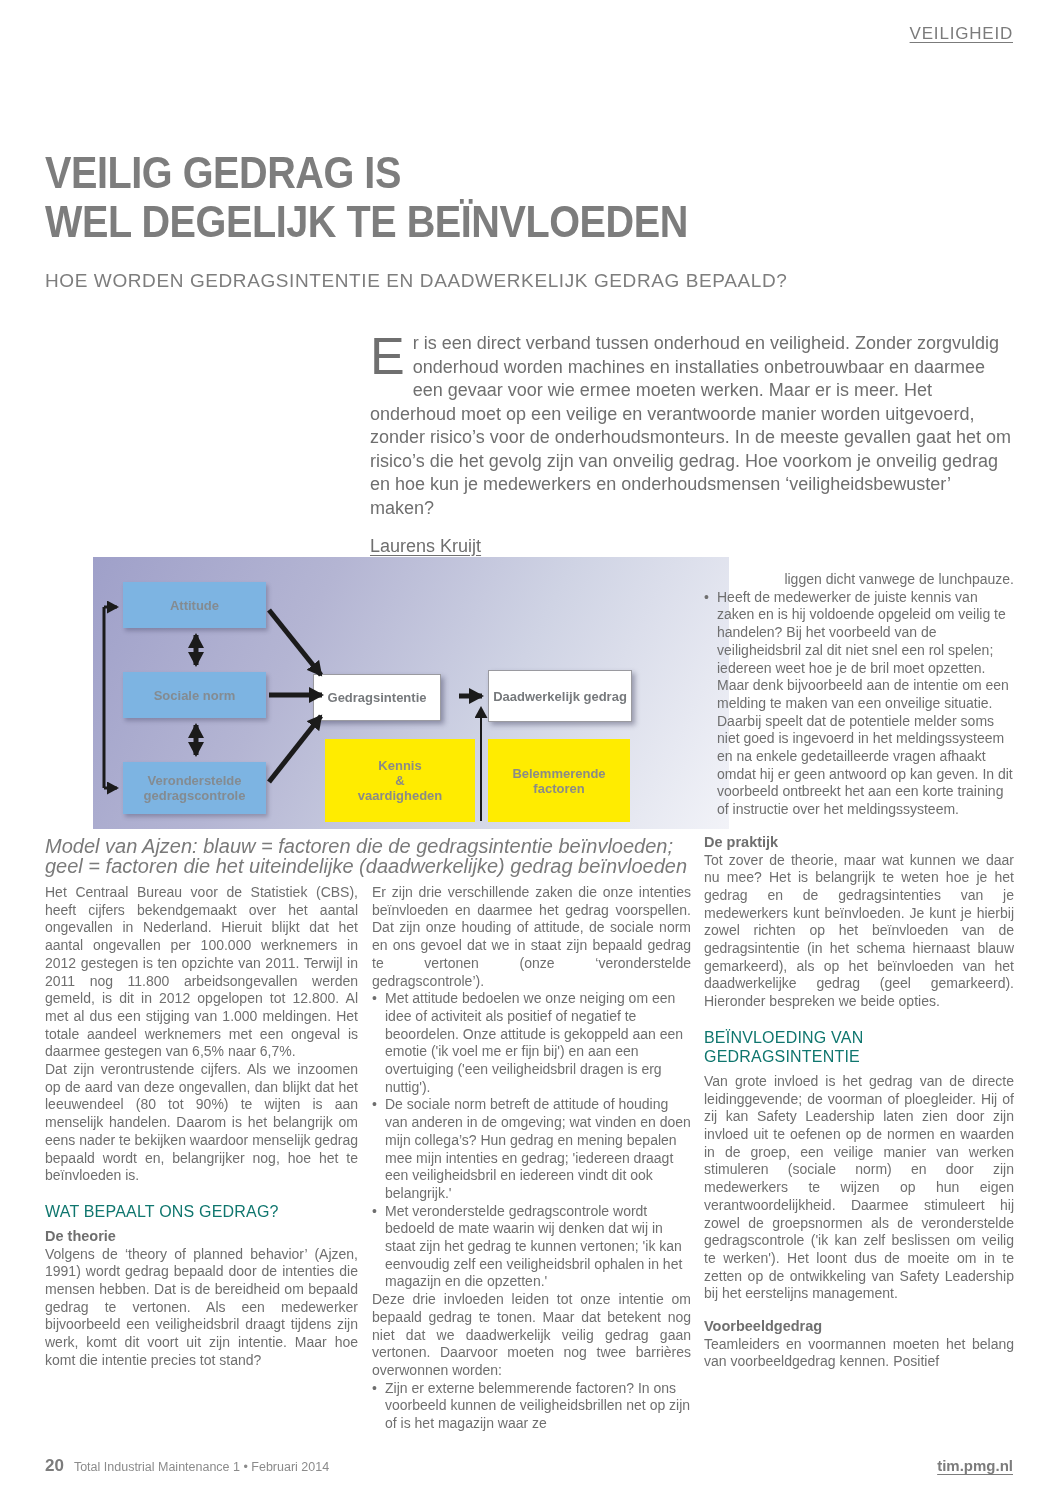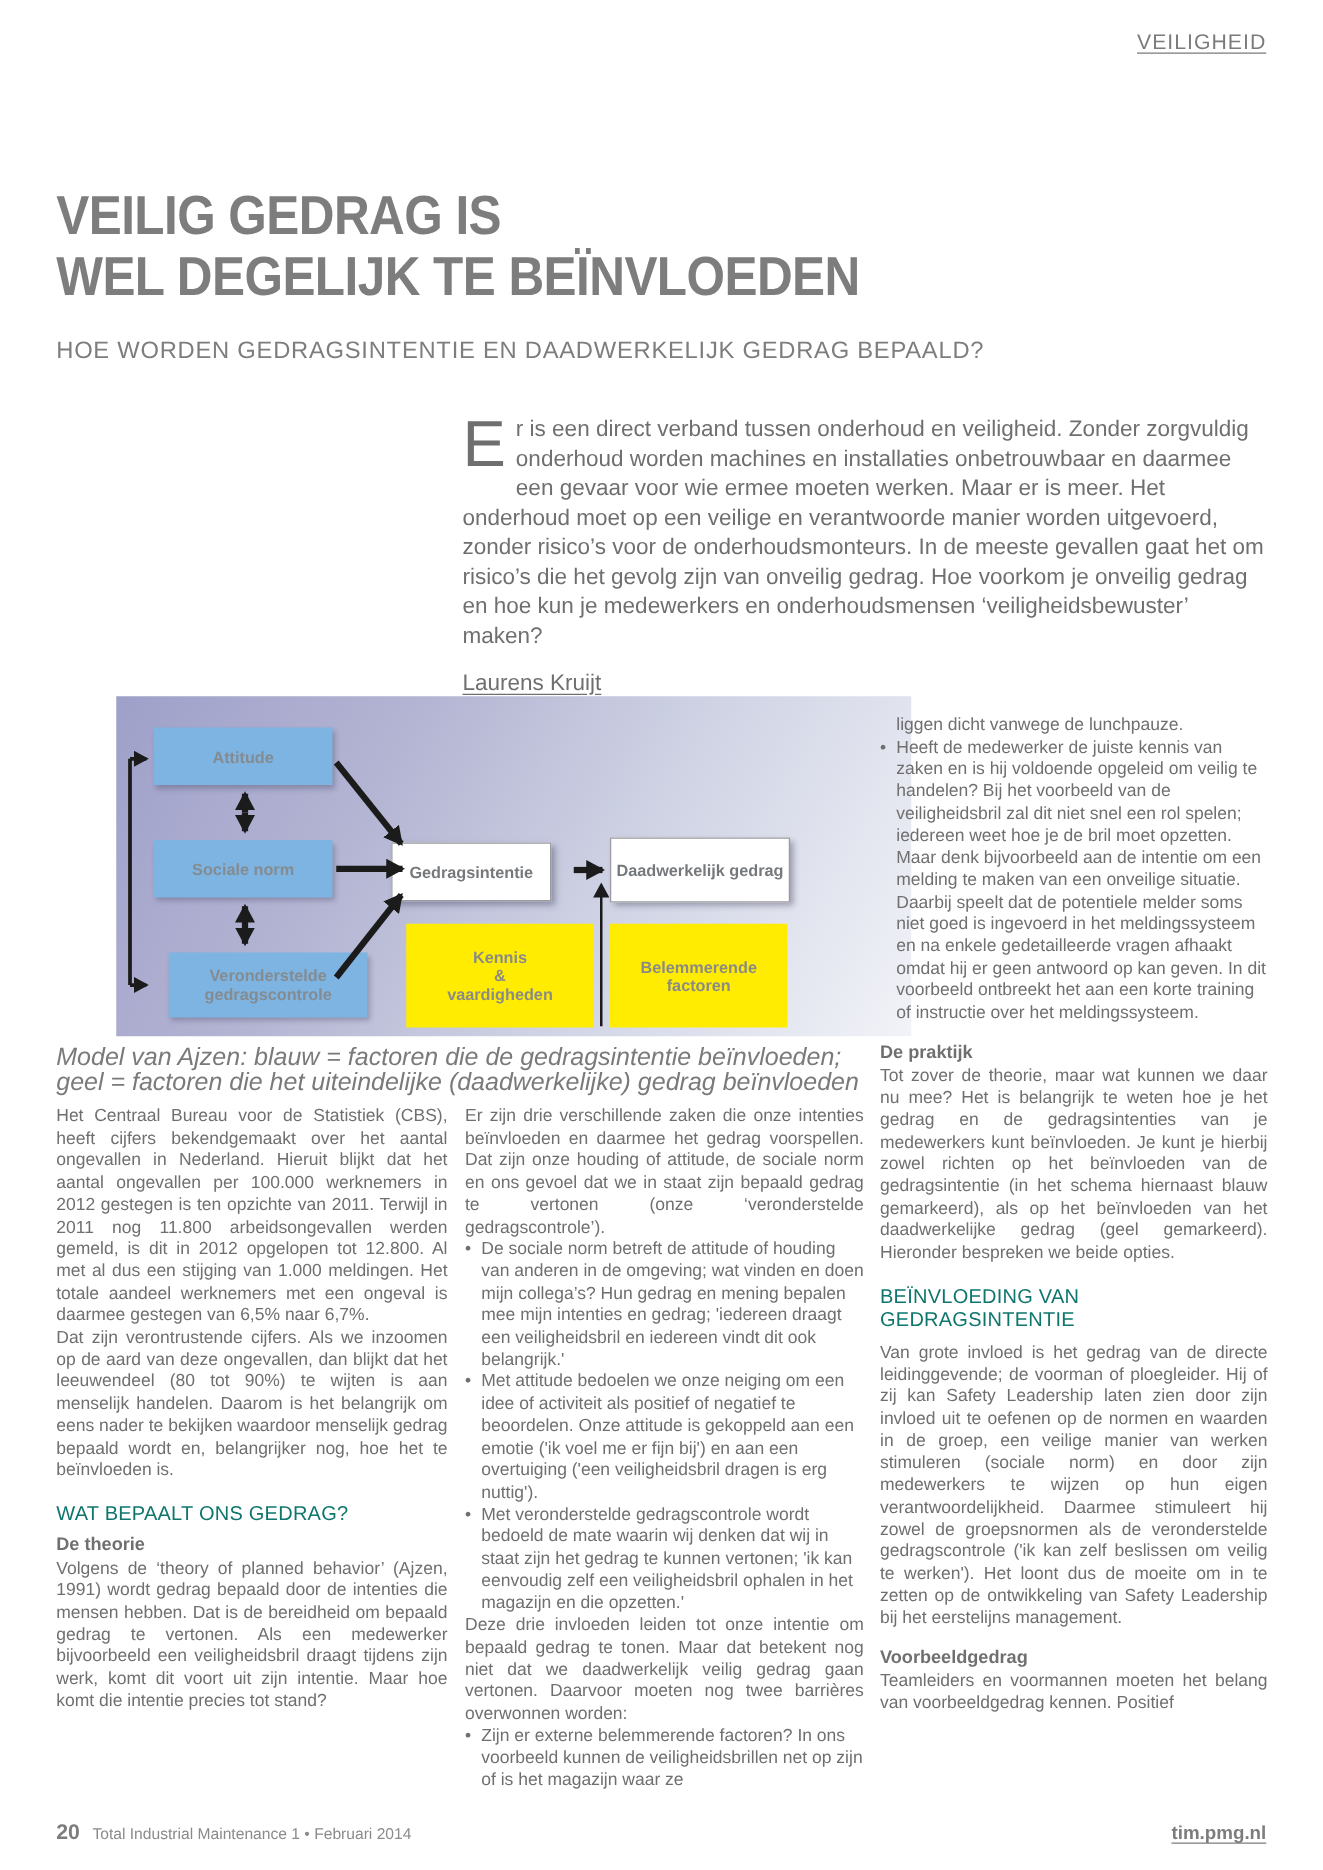--- a/index.html
+++ b/index.html
@@ -39,42 +39,42 @@
   }
   .diagram svg.arrows{position:absolute;left:0;top:0;pointer-events:none;}
   .dbox{position:absolute;display:flex;flex-direction:column;align-items:center;
     justify-content:center;text-align:center;font-weight:700;font-size:13px;line-height:15px;}
   .dbox.blue{background:#7db4e2;color:#848b91;box-shadow:2px 3px 4px rgba(40,40,70,.28);}
   .dbox.white{background:#ffffff;color:#76797c;border:1px solid #9a9aa0;
     box-shadow:3px 3px 5px rgba(40,40,70,.38);}
   .dbox.yellow{background:#ffec00;color:#8b8b86;}
   .box-attitude{left:30px;top:25px;width:143px;height:46px;}
   .box-sociale{left:30px;top:115px;width:143px;height:46px;text-align:right;}
-  .box-verond{left:42px;top:205px;width:159px;height:52px;}
+  .box-verond{left:30px;top:205px;width:143px;height:52px;}
   .box-intentie{left:220px;top:117px;width:126px;height:45px;}
   .box-daad{left:395px;top:113px;width:142px;height:50px;}
   .box-kennis{left:232px;top:182px;width:150px;height:83px;}
   .box-belem{left:395px;top:182px;width:142px;height:83px;}
   .caption{
     position:absolute;left:45px;top:837px;width:645px;
     font-style:italic;font-size:20px;line-height:19.5px;color:#7a7a7a;
   }
   
   .col{position:absolute;font-size:14px;line-height:17.7px;color:#6f6f6f;}
   .col1{left:45px;top:884px;width:313px;}
   .col2{left:372px;top:884px;width:319px;}
   .col3{left:704px;top:571px;width:310px;}
   .col p{margin:0;text-align:justify;}
   .col .col-heading{font-size:16px;line-height:19px;font-weight:400;
     letter-spacing:.2px;margin:17px 0 7px;color:#0f766e;}
   .col .col-subheading{font-size:14.5px;font-weight:700;margin:15px 0 0;color:#6f6f6f;}
   .bullets{list-style:none;margin:0;padding:0;}
   .bullets li{position:relative;padding-left:13px;text-align:left;}
   .bullets li::before{content:"\2022";position:absolute;left:0;top:0;}
-  .continuation{padding-left:13px;text-align:left;}
+  .continuation{padding-left:13px;text-align:right;}
   
   .footer{position:absolute;left:45px;right:45px;top:1456px;
     display:flex;align-items:baseline;}
   .page-number{font-size:17px;font-weight:700;color:#7c7c7c;margin-right:10px;}
   .issue{font-size:12.5px;color:#8b8b8b;}
   .site-url{margin-left:auto;font-size:15px;font-weight:700;color:#7c7c7c;
     text-decoration:underline;text-underline-offset:3px;}
 </style>
 </head>
 <body>
@@ -147,22 +147,22 @@
     <p>Het Centraal Bureau voor de Statistiek (CBS), heeft cijfers bekendgemaakt over het aantal ongevallen in Nederland. Hieruit blijkt dat het aantal ongevallen per 100.000 werknemers in 2012 gestegen is ten opzichte van 2011. Terwijl in 2011 nog 11.800 arbeidsongevallen werden gemeld, is dit in 2012 opgelopen tot 12.800. Al met al dus een stijging van 1.000 meldingen. Het totale aandeel werknemers met een ongeval is daarmee gestegen van 6,5% naar 6,7%.</p>
     <p>Dat zijn verontrustende cijfers. Als we inzoomen op de aard van deze ongevallen, dan blijkt dat het leeuwendeel (80 tot 90%) te wijten is aan menselijk handelen. Daarom is het belangrijk om eens nader te bekijken waardoor menselijk gedrag bepaald wordt en, belangrijker nog, hoe het te beïnvloeden is.</p>
     <div class="col-heading">WAT BEPAALT ONS GEDRAG?</div>
     <div class="col-subheading" style="margin-top:0;">De theorie</div>
     <p>Volgens de ‘theory of planned behavior’ (Ajzen, 1991) wordt gedrag bepaald door de intenties die mensen hebben. Dat is de bereidheid om bepaald gedrag te vertonen. Als een medewerker bijvoorbeeld een veiligheidsbril draagt tijdens zijn werk, komt dit voort uit zijn intentie. Maar hoe komt die intentie precies tot stand?</p>
   </div>
 
   <div class="col col2">
     <p>Er zijn drie verschillende zaken die onze intenties beïnvloeden en daarmee het gedrag voorspellen. Dat zijn onze houding of attitude, de sociale norm en ons gevoel dat we in staat zijn bepaald gedrag te vertonen (onze ‘veronderstelde gedragscontrole’).</p>
     <ul class="bullets">
+      <li>Met attitude bedoelen we onze neiging om een idee of activiteit als positief of negatief te beoordelen. Onze attitude is gekoppeld aan een emotie ('ik voel me er fijn bij') en aan een overtuiging ('een veiligheidsbril dragen is erg nuttig').</li>
       <li>De sociale norm betreft de attitude of houding van anderen in de omgeving; wat vinden en doen mijn collega’s? Hun gedrag en mening bepalen mee mijn intenties en gedrag; 'iedereen draagt een veiligheidsbril en iedereen vindt dit ook belangrijk.'</li>
-      <li>Met attitude bedoelen we onze neiging om een idee of activiteit als positief of negatief te beoordelen. Onze attitude is gekoppeld aan een emotie ('ik voel me er fijn bij') en aan een overtuiging ('een veiligheidsbril dragen is erg nuttig').</li>
       <li>Met veronderstelde gedragscontrole wordt bedoeld de mate waarin wij denken dat wij in staat zijn het gedrag te kunnen vertonen; 'ik kan eenvoudig zelf een veiligheidsbril ophalen in het magazijn en die opzetten.'</li>
     </ul>
     <p>Deze drie invloeden leiden tot onze intentie om bepaald gedrag te tonen. Maar dat betekent nog niet dat we daadwerkelijk veilig gedrag gaan vertonen. Daarvoor moeten nog twee barrières overwonnen worden:</p>
     <ul class="bullets">
       <li>Zijn er externe belemmerende factoren? In ons voorbeeld kunnen de veiligheidsbrillen net op zijn of is het magazijn waar ze</li>
     </ul>
   </div>
 
   <div class="col col3">
     <div class="continuation">liggen dicht vanwege de lunchpauze.</div>

